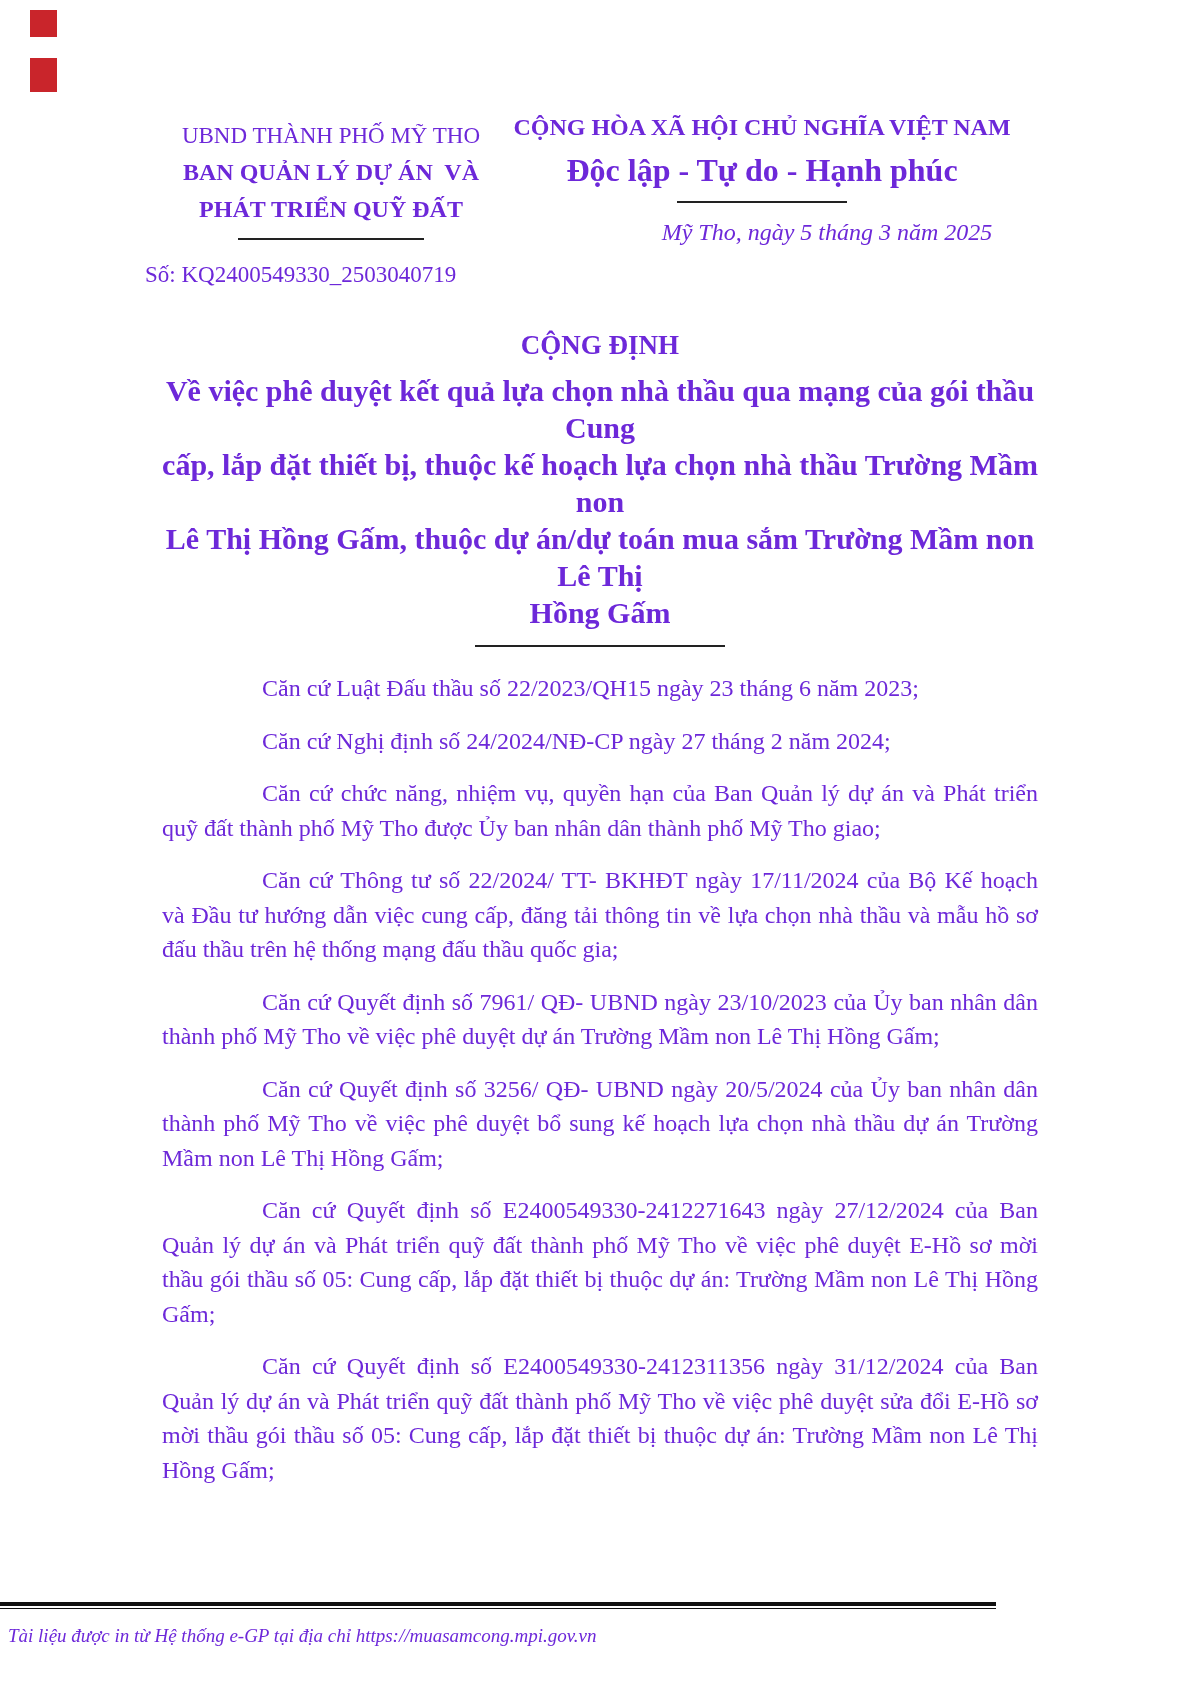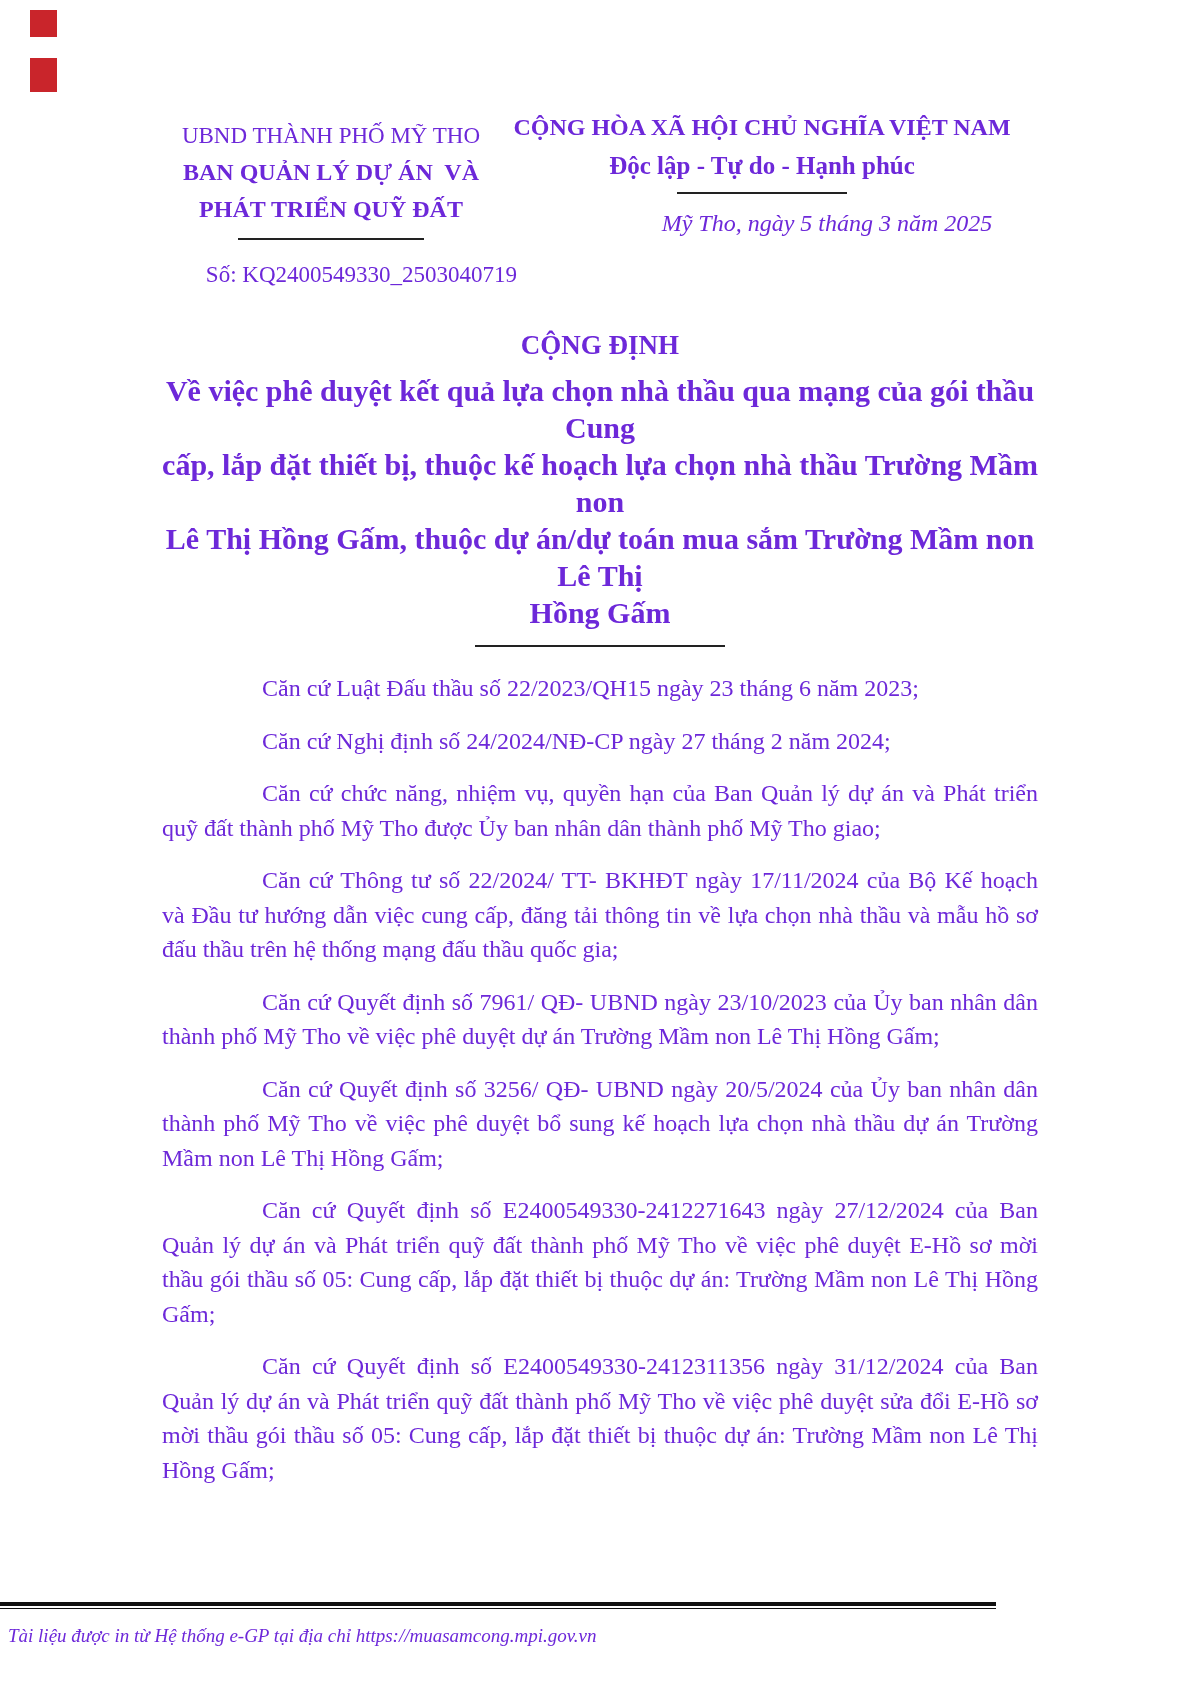--- a/index.html
+++ b/index.html
@@ -14,25 +14,25 @@
   
   .red-mark{position:absolute;background:#c9252b;}
   .red-mark.m1{left:30px;top:10px;width:27px;height:27px;}
   .red-mark.m2{left:30px;top:58px;width:27px;height:34px;}
 
   
   .hdr-left{position:absolute;top:118px;left:145px;width:372px;text-align:center;}
   .hdr-left .org-parent{font-size:23px;line-height:36px;}
   .hdr-left .org-name{font-size:24px;font-weight:bold;line-height:37px;}
   .hdr-left .rule{width:186px;border-top:2px solid #222;margin:10px auto 0 auto;}
-  .hdr-left .doc-number{font-size:23px;margin-top:22px;text-align:right;}
+  .hdr-left .doc-number{font-size:23px;margin-top:22px;text-align:left;}
 
   .hdr-right{position:absolute;top:112px;left:492px;width:540px;text-align:center;}
   .hdr-right .national-title{font-size:24px;font-weight:bold;line-height:30px;}
-  .hdr-right .national-motto{font-size:25px;font-weight:bold;margin-top:10px;}
+  .hdr-right .national-motto{font-size:32px;font-weight:bold;margin-top:10px;}
   .hdr-right .rule{width:170px;border-top:2px solid #222;margin:12px auto 0 auto;}
   .hdr-right .dateline{font-size:24px;font-style:italic;margin-top:16px;padding-left:130px;}
 
   .main{padding-top:328px;}
   .title{font-size:27px;font-weight:bold;text-align:center;line-height:34px;}
   .subject{
     width:900px;margin:10px auto 0 auto;
     font-size:30px;font-weight:bold;text-align:center;line-height:37px;
     white-space:pre-line;
   }

